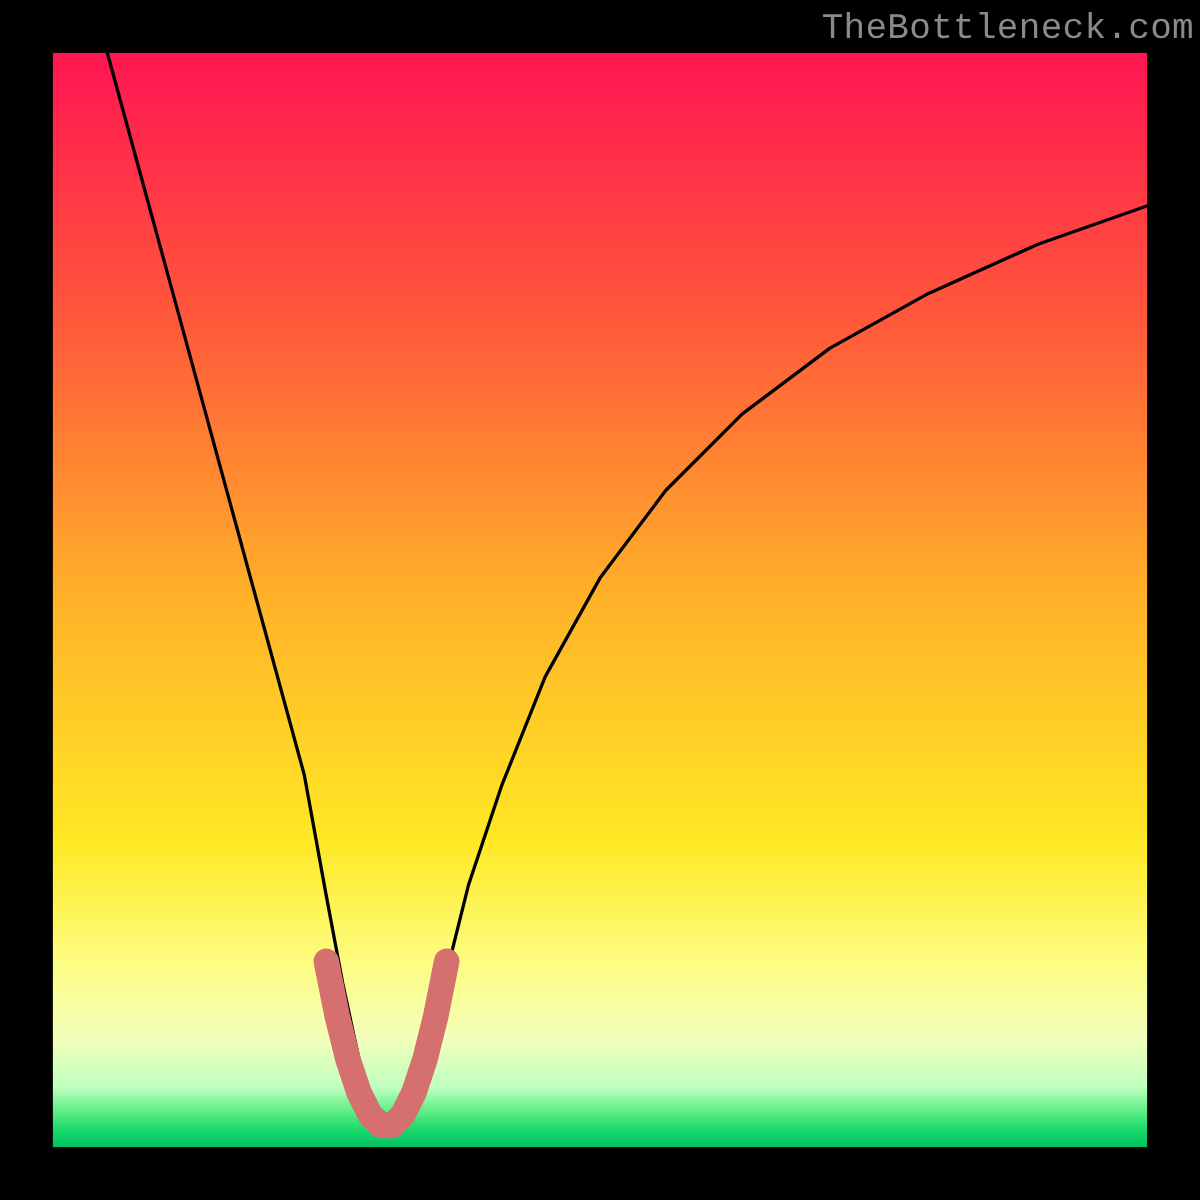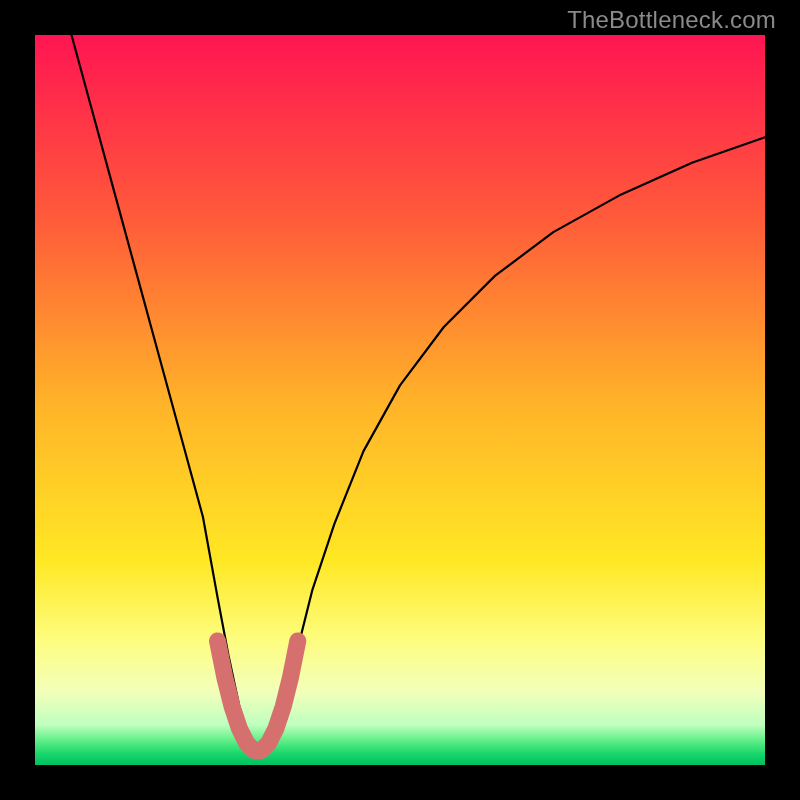--- a/index.html
+++ b/index.html
@@ -29,22 +29,22 @@
   .gradient {
     position: absolute;
     left: 0;
     top: 0;
     width: 730px;
     height: 730px;
   }
   .watermark {
     position: absolute;
     top: 6px;
-    right: 24px;
-    font-family: Liberation Sans, sans-serif;
+    right: 4px;
+    font-family: Liberation Mono, monospace;
     font-size: 24px;
     color: #8a8a8a;
     letter-spacing: 0.2px;
   }
   svg.curve {
     position: absolute;
     left: 0;
     top: 0;
     width: 730px;
     height: 730px;

